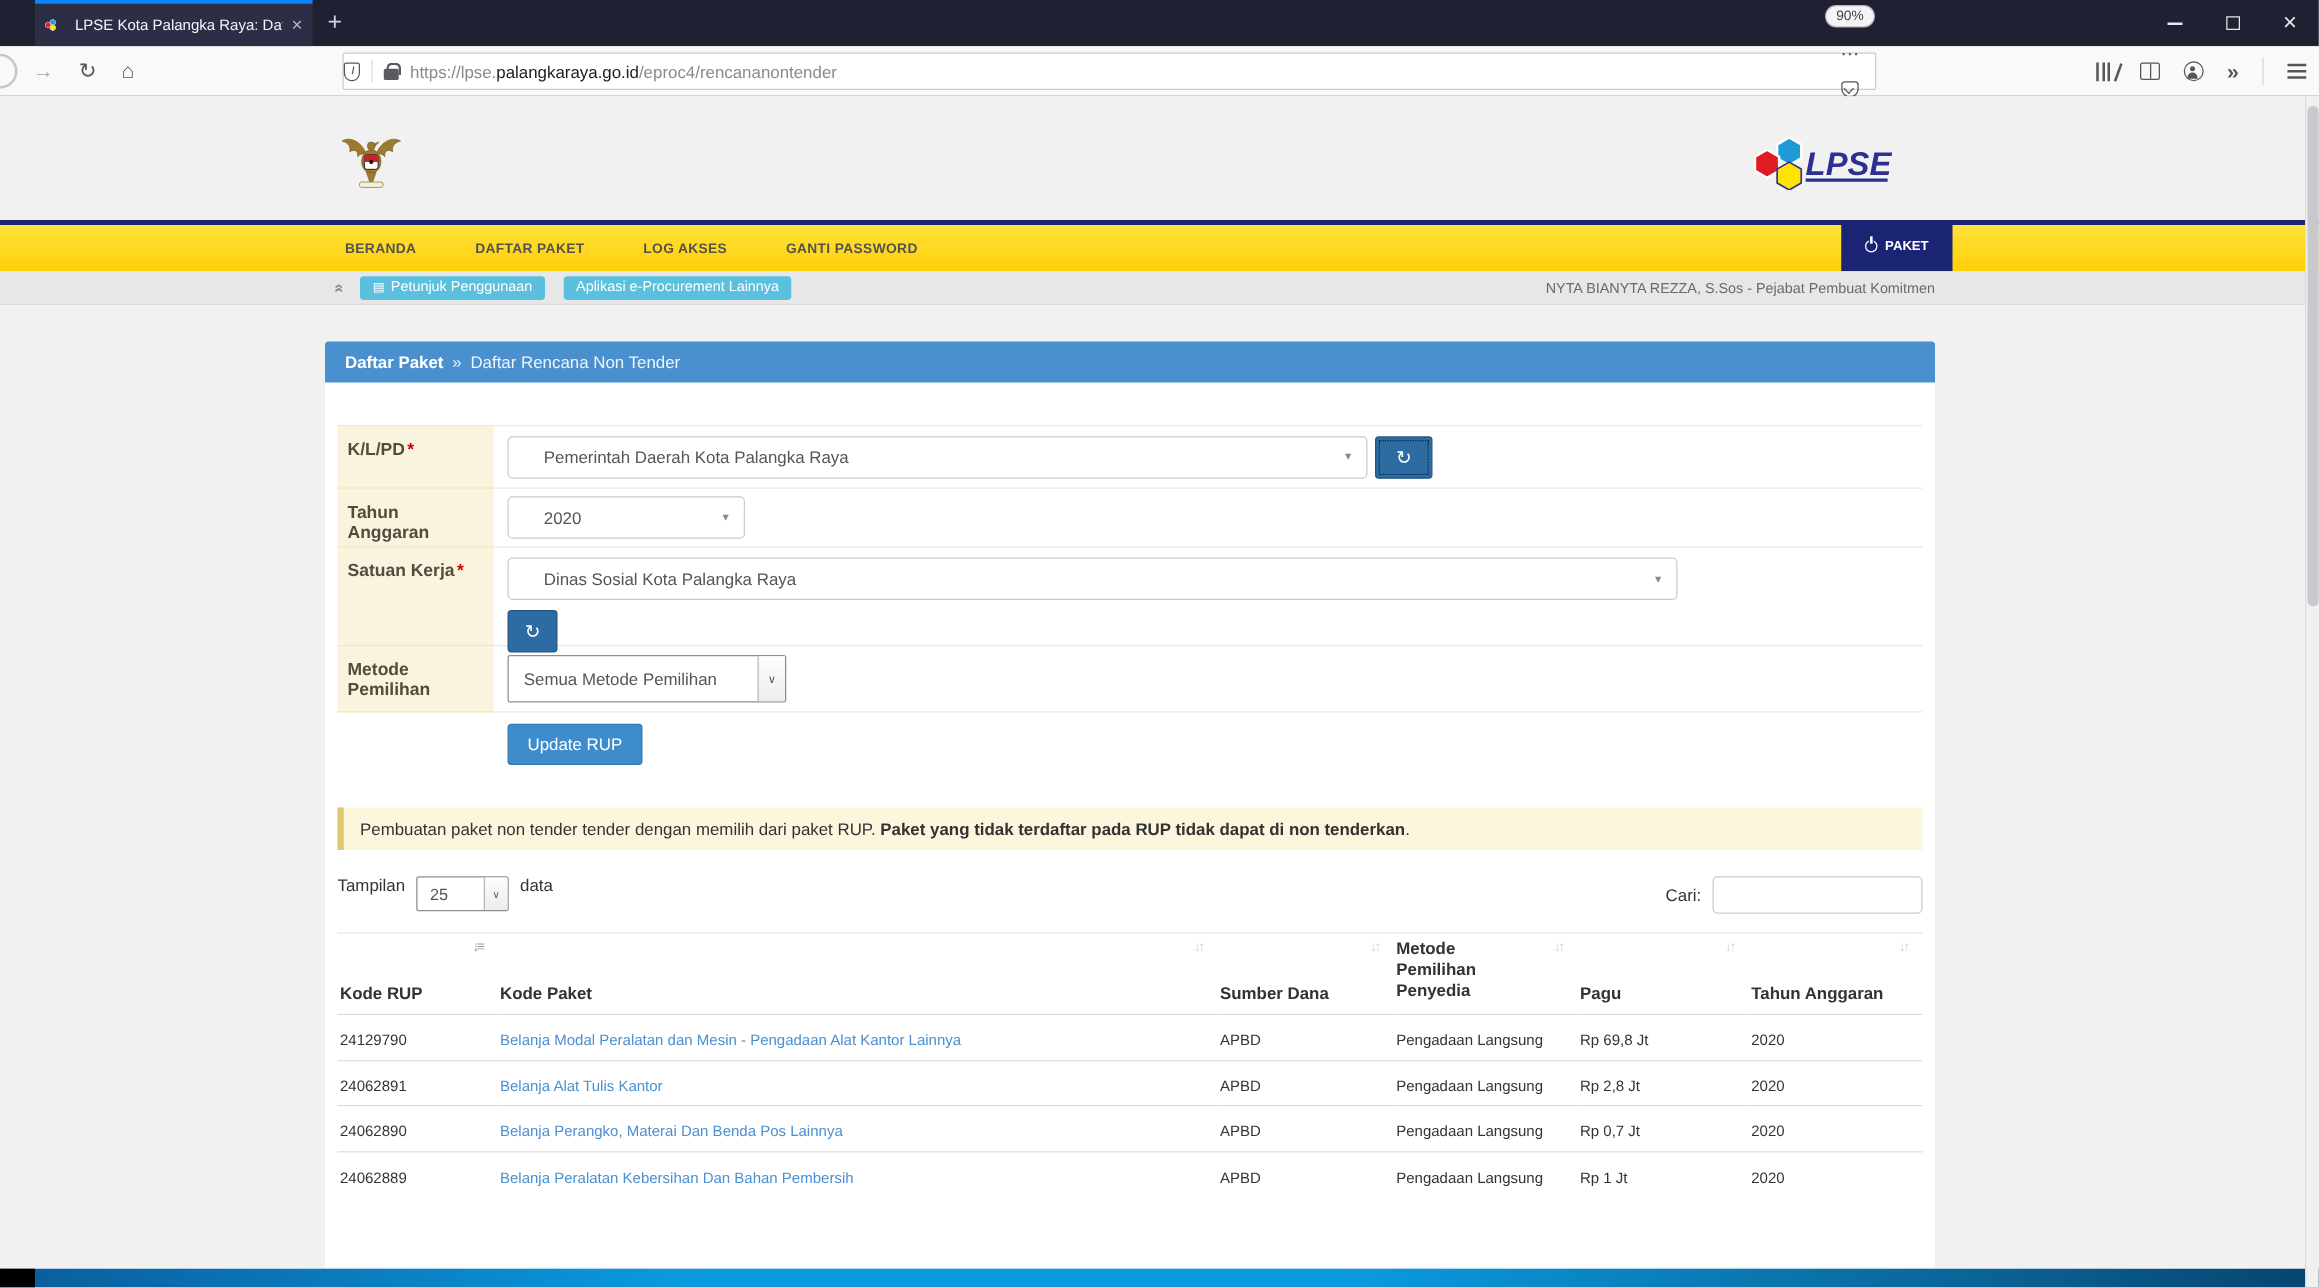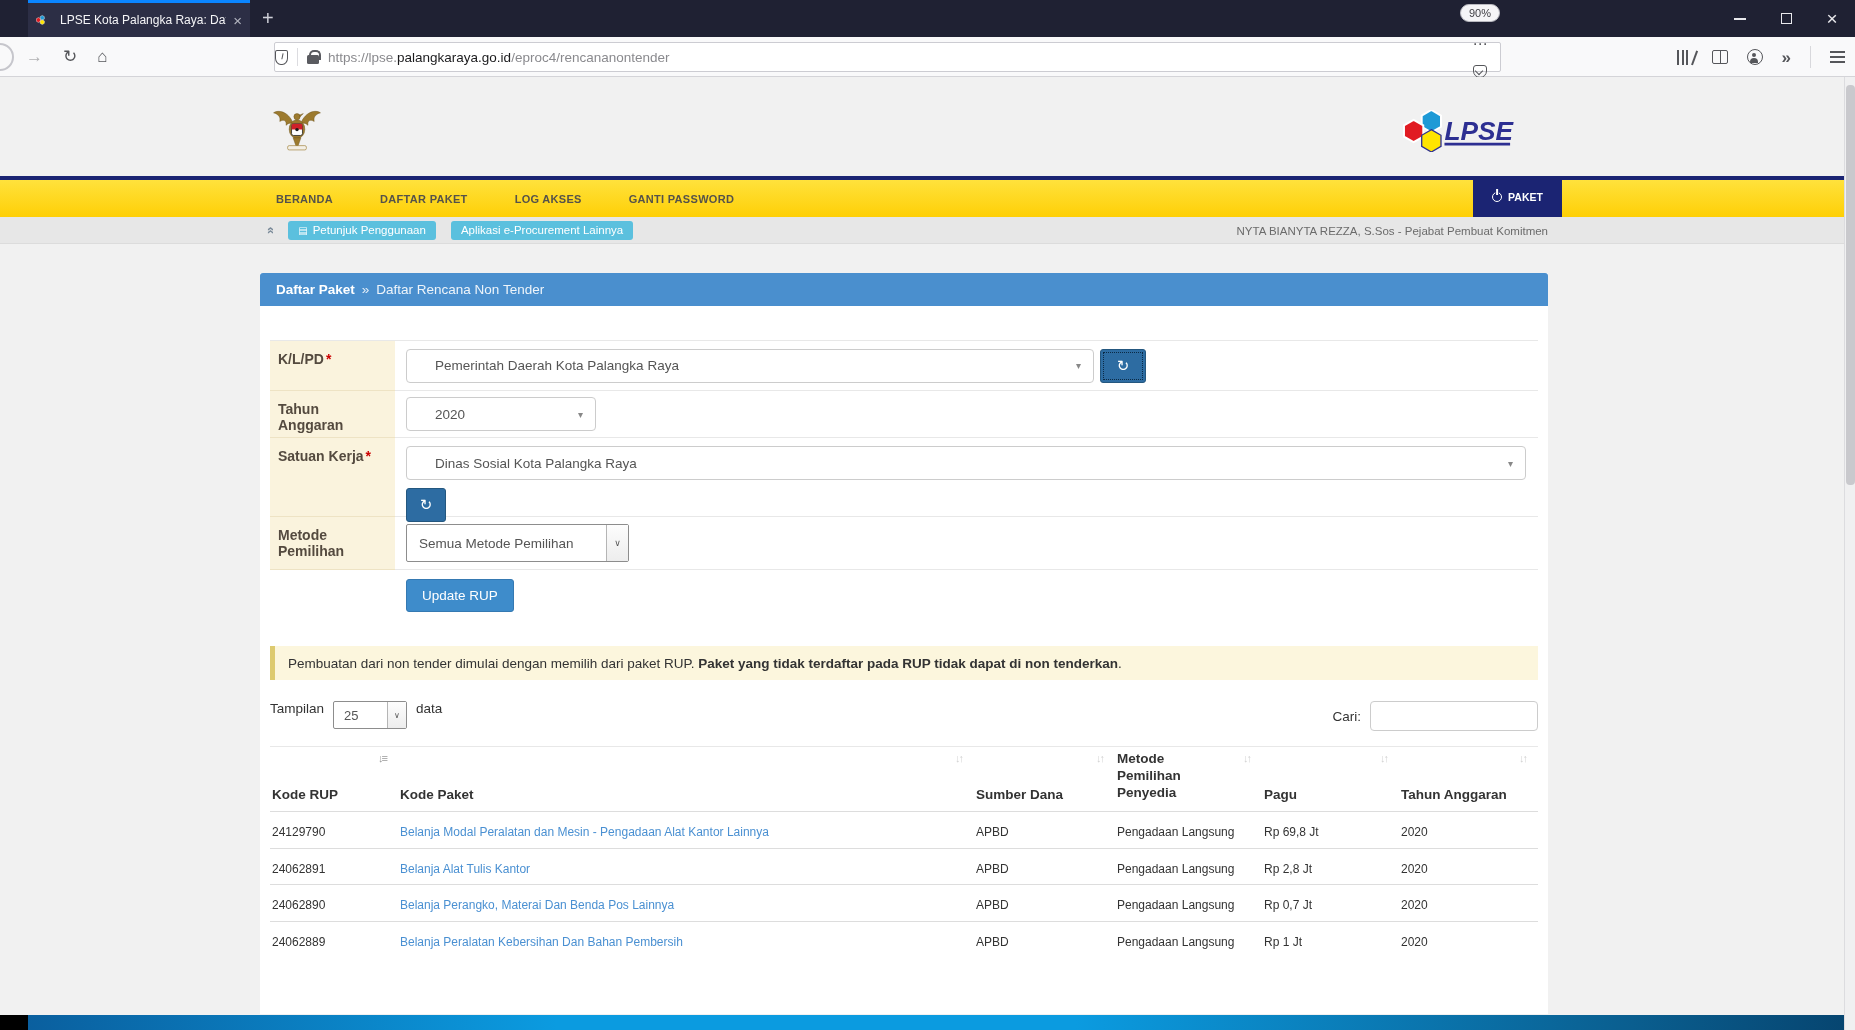--- a/index.html
+++ b/index.html
@@ -264,21 +264,21 @@
           <span>2020</span>
           <span class="caret">▾</span>
         </div>
       </div>
 
       <div class="frow-label" style="height:79px">
         <span>Satuan Kerja</span><span class="req">*</span>
       </div>
       <div class="frow-field" style="height:79px;align-items:flex-start">
         <div class="field-col">
-          <div class="sel" style="width:1120px">
+          <div class="sel" style="width:936px">
             <span>Dinas Sosial Kota Palangka Raya</span>
             <span class="caret">▾</span>
           </div>
           <div class="btn-refresh small">
             <span>↻</span>
           </div>
         </div>
       </div>
 
       <div class="frow-label" style="height:53px"><span class="lbl-narrow">Metode Pemilihan</span></div>
@@ -289,21 +289,21 @@
         </div>
       </div>
 
       <div class="frow-label plain" style="height:51px"></div>
       <div class="frow-field last" style="height:51px">
         <button class="btn-primary">Update RUP</button>
       </div>
     </div>
 
     <div class="notice">
-      <span><span>Pembuatan dari non tender dimulai dengan memilih dari paket RUP. </span><b>Paket yang tidak terdaftar pada RUP tidak dapat di non tenderkan</b><span>.</span></span>
+      <span><span>Pembuatan paket non tender tender dengan memilih dari paket RUP. </span><b>Paket yang tidak terdaftar pada RUP tidak dapat di non tenderkan</b><span>.</span></span>
     </div>
 
     <div class="controls-row">
       <span>Tampilan</span>
       <span class="len-sel">
         <span class="ns-text">25</span>
         <span class="ns-arrow">∨</span>
       </span>
       <span>data</span>
       <span class="search-wrap">

